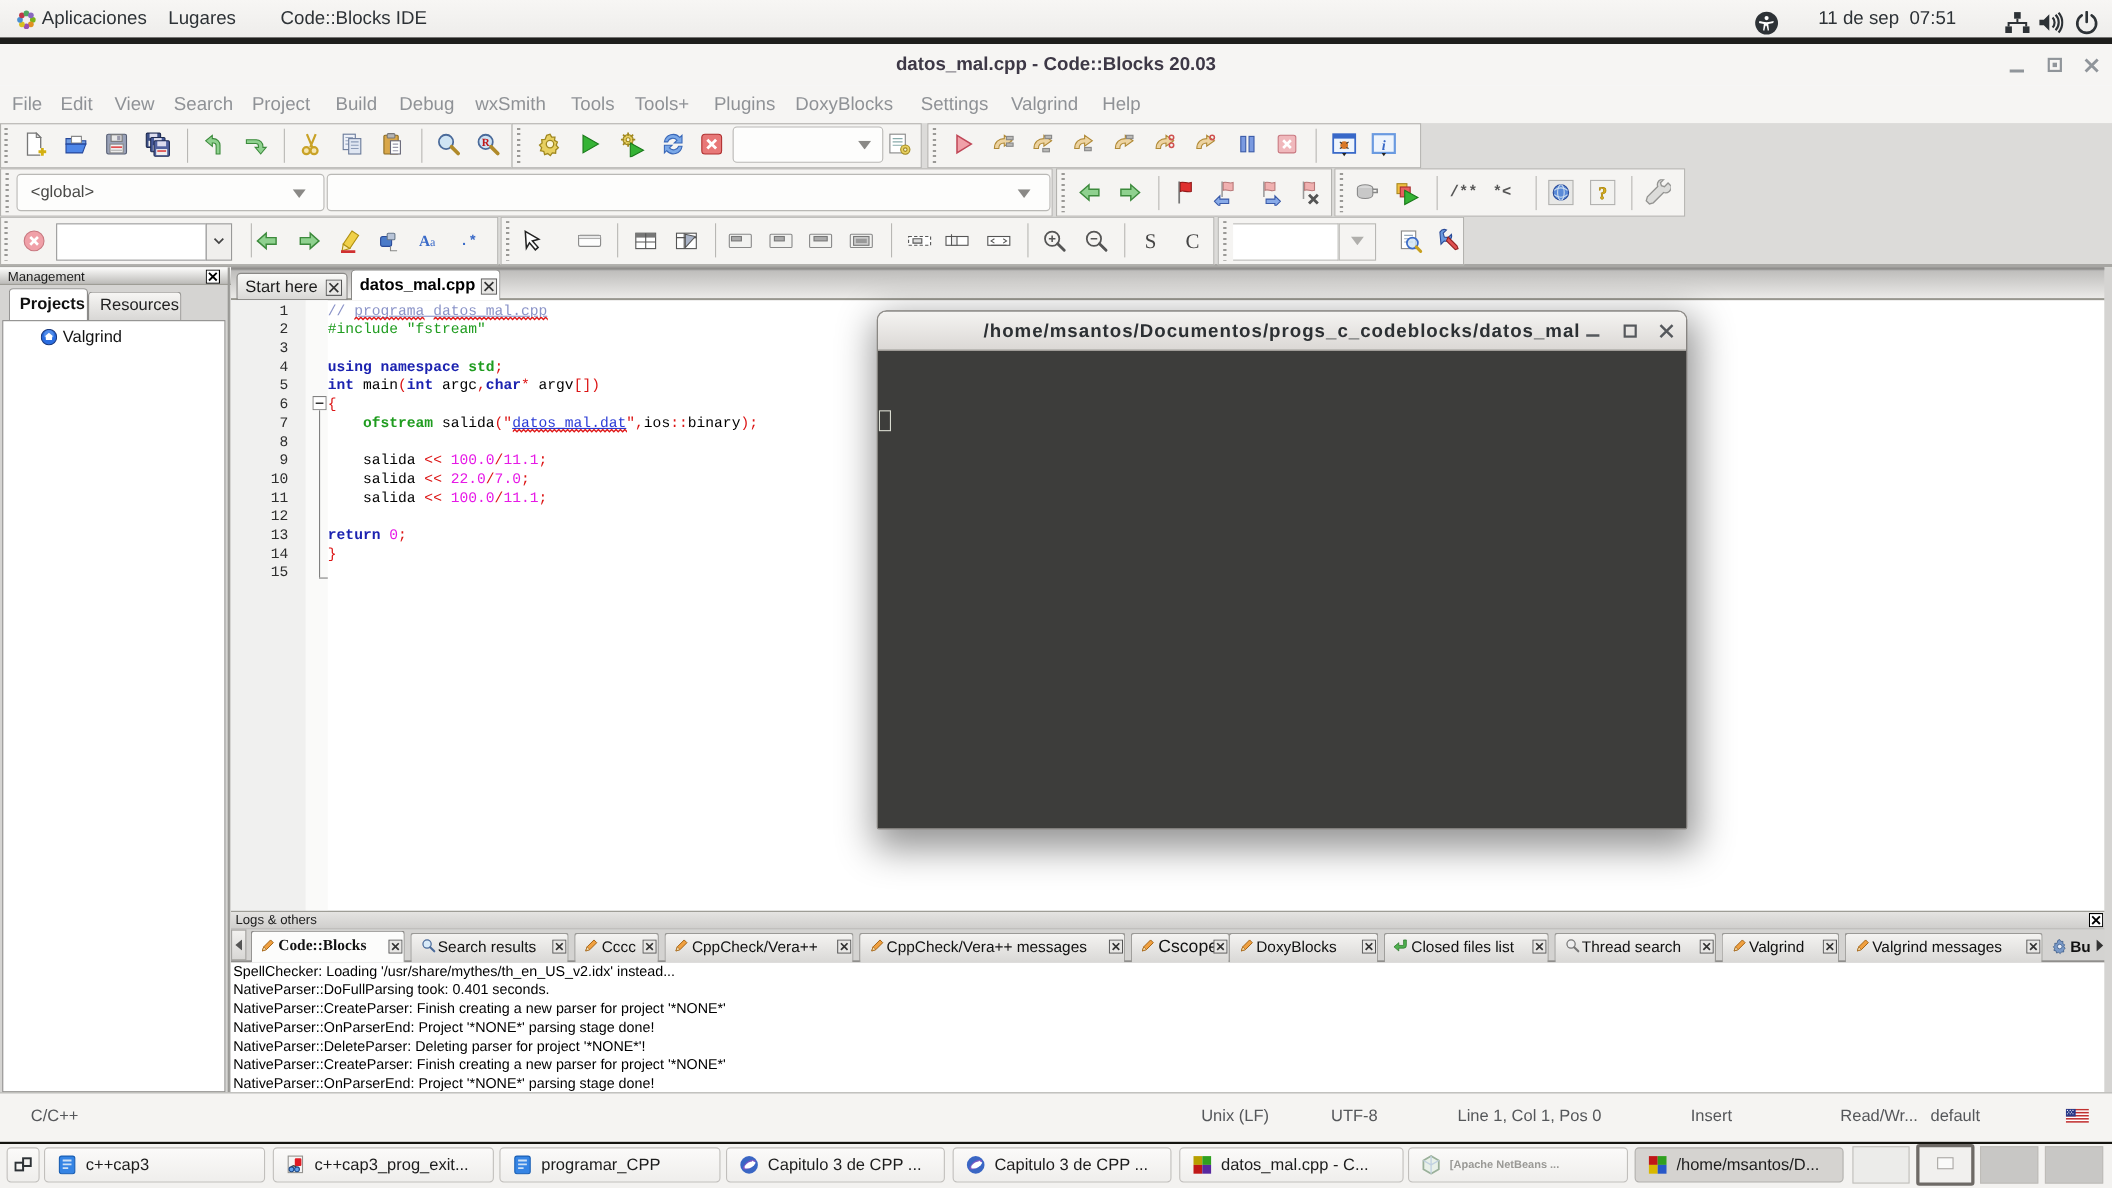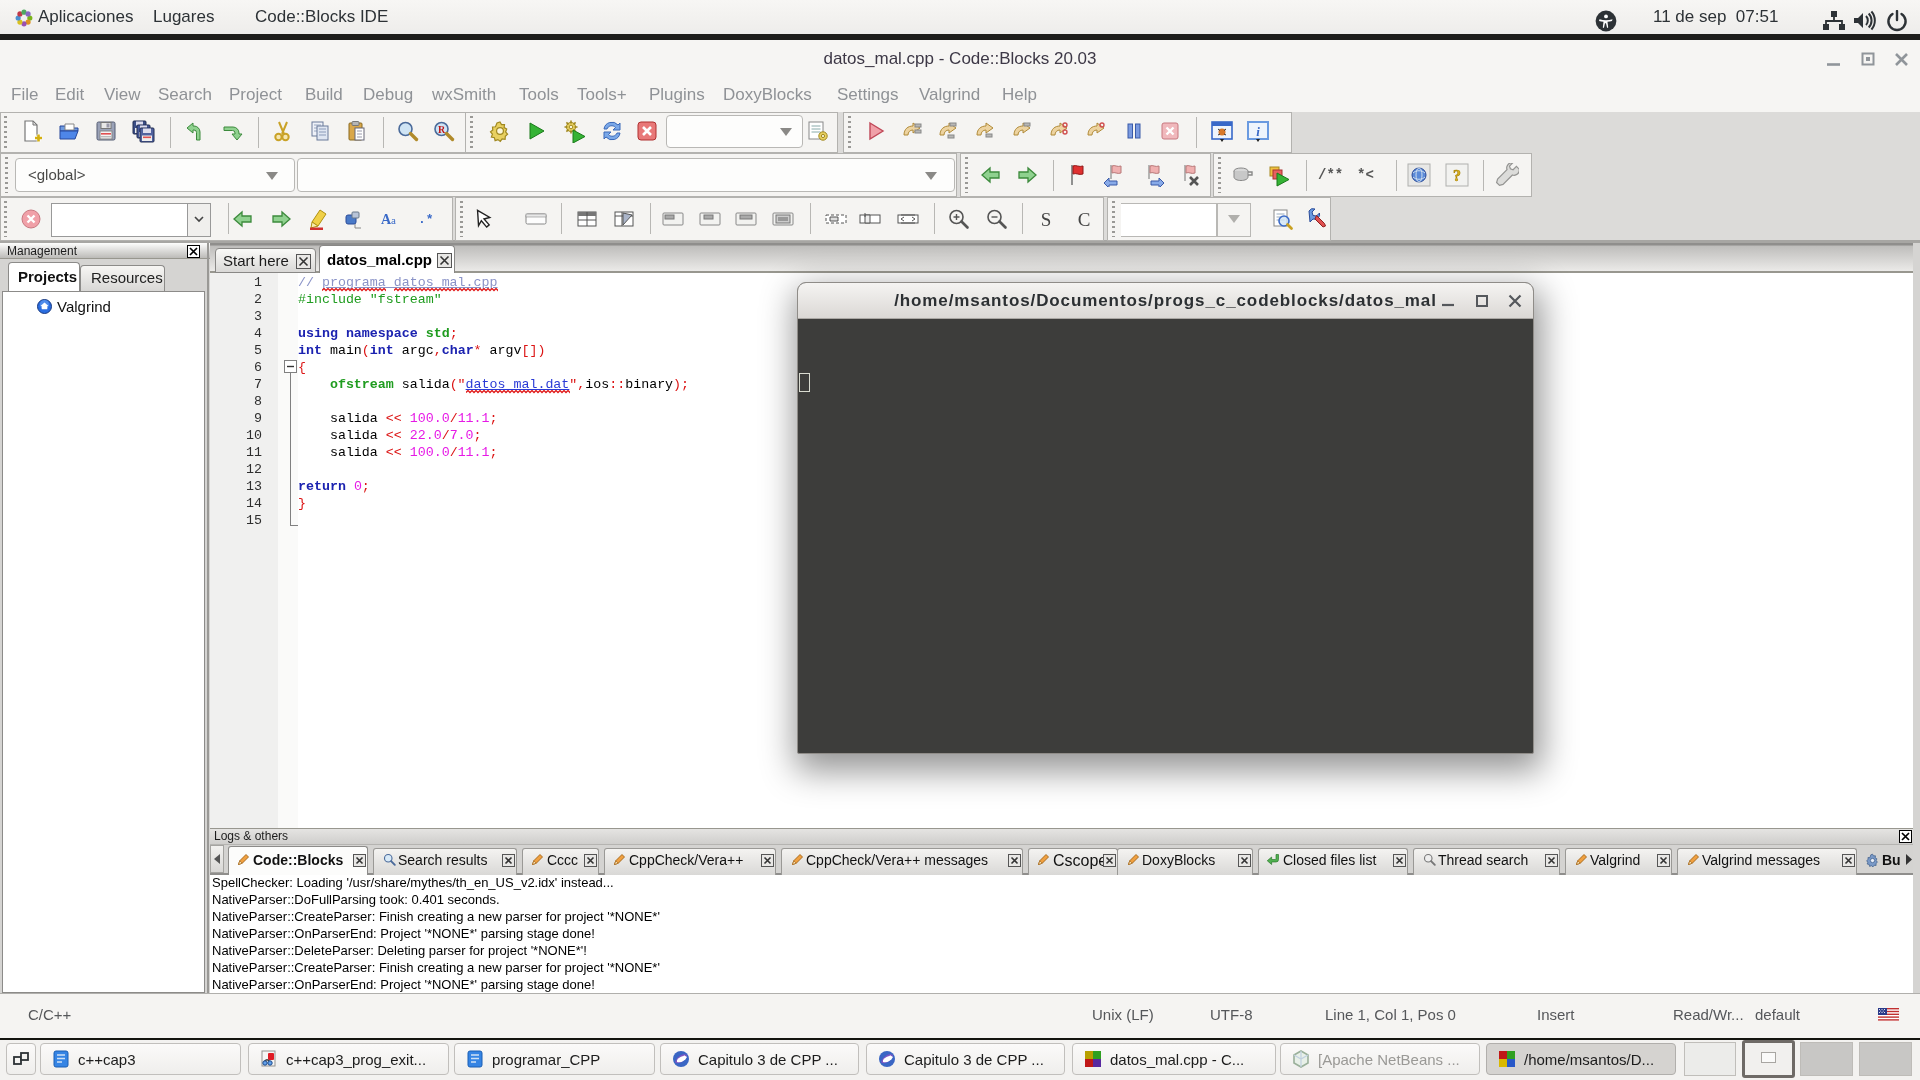--- a/index.html
+++ b/index.html
@@ -30,21 +30,21 @@
     </svg>
     <svg style="position:absolute;left:1852px;top:10px;width:24px;height:21px;" width="24" height="21" viewBox="0 0 24 21">
       <path d="M2 8h4l5-5v15l-5-5H2z" fill="#2d3236"></path>
       <path d="M14 6a6.5 6.5 0 0 1 0 9M16.7 3.5a10 10 0 0 1 0 14M19.4 1.5a13.5 13.5 0 0 1 0 18" stroke="#2d3236" stroke-width="2" fill="none"></path>
     </svg>
     <svg style="position:absolute;left:1886px;top:10px;width:22px;height:22px;" width="22" height="22" viewBox="0 0 22 22">
       <path d="M11 1v9" stroke="#2d3236" stroke-width="2.4" stroke-linecap="round"></path>
       <path d="M6.5 4a8.6 8.6 0 1 0 9 0" stroke="#2d3236" stroke-width="2.4" fill="none" stroke-linecap="round"></path>
     </svg>
     <div style="position:absolute;left:0px;top:40px;width:1920px;height:38px;background:#f6f5f3;"></div>
-    <div style="position:absolute;left:0px;top:40px;width:1920px;height:38px;font-size:17px;font-weight:normal;color:#3d3846;text-align:center;line-height:38px;">datos_mal.cpp - Code::Blocks 20.03</div>
+    <div style="position:absolute;left:0px;top:40px;width:1920px;height:38px;font-size:17px;font-weight:bold;color:#3d3846;text-align:center;line-height:38px;">datos_mal.cpp - Code::Blocks 20.03</div>
     <svg style="position:absolute;left:1826px;top:52px;width:15px;height:15px;" width="15" height="15" viewBox="0 0 15 15">
       <path d="M1 12.5h13" stroke="#90959a" stroke-width="2.6"></path>
     </svg>
     <svg style="position:absolute;left:1861px;top:52px;width:14px;height:14px;" width="14" height="14" viewBox="0 0 14 14">
       <rect x="1.5" y="1.5" width="11" height="11" fill="none" stroke="#90959a" stroke-width="2"></rect>
       <rect x="5" y="5" width="4" height="4" fill="#90959a"></rect>
     </svg>
     <svg style="position:absolute;left:1894px;top:52px;width:15px;height:15px;" width="15" height="15" viewBox="0 0 15 15">
       <path d="M2 2l11 11M13 2L2 13" stroke="#90959a" stroke-width="2.6"></path>
     </svg>
@@ -505,21 +505,21 @@
     <div style="position:absolute;left:210px;top:873px;width:1703px;height:2px;background:#8f8e8c;"></div>
     <div style="position:absolute;left:210px;top:845px;width:14px;height:28px;background:linear-gradient(#f2f1ef,#d8d7d5);border:1px solid #a5a4a1;box-sizing:border-box;"></div>
     <svg style="position:absolute;left:213px;top:854px;width:8px;height:10px;" width="8" height="10" viewBox="0 0 8 10">
       <path d="M7 0L1 5l6 5z" fill="#555"></path>
     </svg>
     <div style="position:absolute;left:228px;top:846px;width:140px;height:29px;background:#fcfcfb;border:1px solid #8c8b89;border-bottom:none;border-radius:3px 3px 0 0;box-sizing:border-box;"></div>
     <svg style="position:absolute;left:236px;top:852px;width:15px;height:15px;" width="15" height="15" viewBox="0 0 24 24">
       <path d="M4 20l2-6 10-10 4 4-10 10z" fill="#f0a040" stroke="#a06010" stroke-width="1.4"></path>
       <path d="M4 20l2-6 4 4z" fill="#f8e0b0" stroke="#a06010"></path>
     </svg>
-    <div style="position:absolute;left:253px;top:852px;height:17px;font-size:14px;color:#111;font-weight:bold;line-height:17px;">Code::Blocks</div>
+    <div style="position:absolute;left:253px;top:852px;height:17px;font-size:14px;color:#111;font-weight:bold;line-height:17px;font-family:Liberation Serif, serif;">Code::Blocks</div>
     <svg style="position:absolute;left:353px;top:854px;width:13px;height:13px;" width="13" height="13" viewBox="0 0 13 13">
       <rect x="0.5" y="0.5" width="12" height="12" fill="#e8e7e5" stroke="#555"></rect>
       <path d="M3.5 3.5 L9.5 9.5 M9.5 3.5 L3.5 9.5" stroke="#333" stroke-width="1.6"></path>
     </svg>
     <div style="position:absolute;left:373px;top:848px;width:144px;height:27px;background:linear-gradient(#f4f3f1,#d9d8d6);border:1px solid #9a9996;border-bottom:none;border-radius:3px 3px 0 0;box-sizing:border-box;"></div>
     <svg style="position:absolute;left:382px;top:852px;width:15px;height:15px;" width="15" height="15" viewBox="0 0 24 24">
       <circle cx="10" cy="10" r="6" fill="#d8eaf8" stroke="#4a6a9a" stroke-width="1.8"></circle>
       <path d="M14.5 14.5l6 6" stroke="#4a6a9a" stroke-width="3" stroke-linecap="round"></path>
     </svg>
     <div style="position:absolute;left:398px;top:852px;height:17px;font-size:14px;color:#111;line-height:17px;">Search results</div>
@@ -713,21 +713,21 @@
       <rect x="9" y="1" width="8" height="8" fill="#30a020"></rect>
       <rect x="1" y="9" width="8" height="8" fill="#c01818"></rect>
       <rect x="9" y="9" width="8" height="8" fill="#5828a0"></rect>
     </svg>
     <div style="position:absolute;left:1110px;top:1050px;width:158px;height:19px;font-size:15px;color:#1c1c1c;line-height:19px;white-space:nowrap;overflow:hidden;">datos_mal.cpp - C...</div>
     <div style="position:absolute;left:1280px;top:1043px;width:200px;height:32px;background:linear-gradient(#fbfaf9,#efeeec);border:1px solid #c1bfbc;border-radius:4px;box-sizing:border-box;"></div>
     <svg style="position:absolute;left:1292px;top:1050px;width:18px;height:18px;" width="18" height="18" viewBox="0 0 18 18">
       <path d="M9 1l7 4v8l-7 4-7-4V5z" fill="#e8f0e8" stroke="#9ab09a" stroke-width="1.6"></path>
       <path d="M9 1v16M2 5l7 4 7-4" stroke="#c0d0e0" stroke-width="1.2" fill="none"></path>
     </svg>
-    <div style="position:absolute;left:1318px;top:1050px;width:154px;height:19px;font-size:15px;color:#9a9996;line-height:19px;white-space:nowrap;overflow:hidden;">[Apache NetBeans ...</div>
+    <div style="position:absolute;left:1318px;top:1050px;width:154px;height:19px;font-size:10px;color:#9a9996;line-height:19px;white-space:nowrap;overflow:hidden;font-weight:bold;">[Apache NetBeans ...</div>
     <div style="position:absolute;left:1486px;top:1043px;width:190px;height:32px;background:#d5d3d0;border:1px solid #b1afac;border-radius:4px;box-sizing:border-box;"></div>
     <svg style="position:absolute;left:1498px;top:1050px;width:18px;height:18px;" width="18" height="18" viewBox="0 0 18 18">
       <rect x="1" y="1" width="8" height="8" fill="#c01818"></rect>
       <rect x="9" y="1" width="8" height="8" fill="#30a020"></rect>
       <rect x="1" y="9" width="8" height="8" fill="#d8b800"></rect>
       <rect x="9" y="9" width="8" height="8" fill="#2858c8"></rect>
     </svg>
     <div style="position:absolute;left:1524px;top:1050px;width:144px;height:19px;font-size:15px;color:#1c1c1c;line-height:19px;white-space:nowrap;overflow:hidden;">/home/msantos/D...</div>
     <div style="position:absolute;left:1684px;top:1042px;width:52px;height:34px;background:#ececea;border:1px solid #c0beba;box-sizing:border-box;"></div>
     <div style="position:absolute;left:1742px;top:1040px;width:53px;height:38px;background:#f1f0ee;border:3px solid #6e6a66;border-radius:3px;box-sizing:border-box;"></div>

